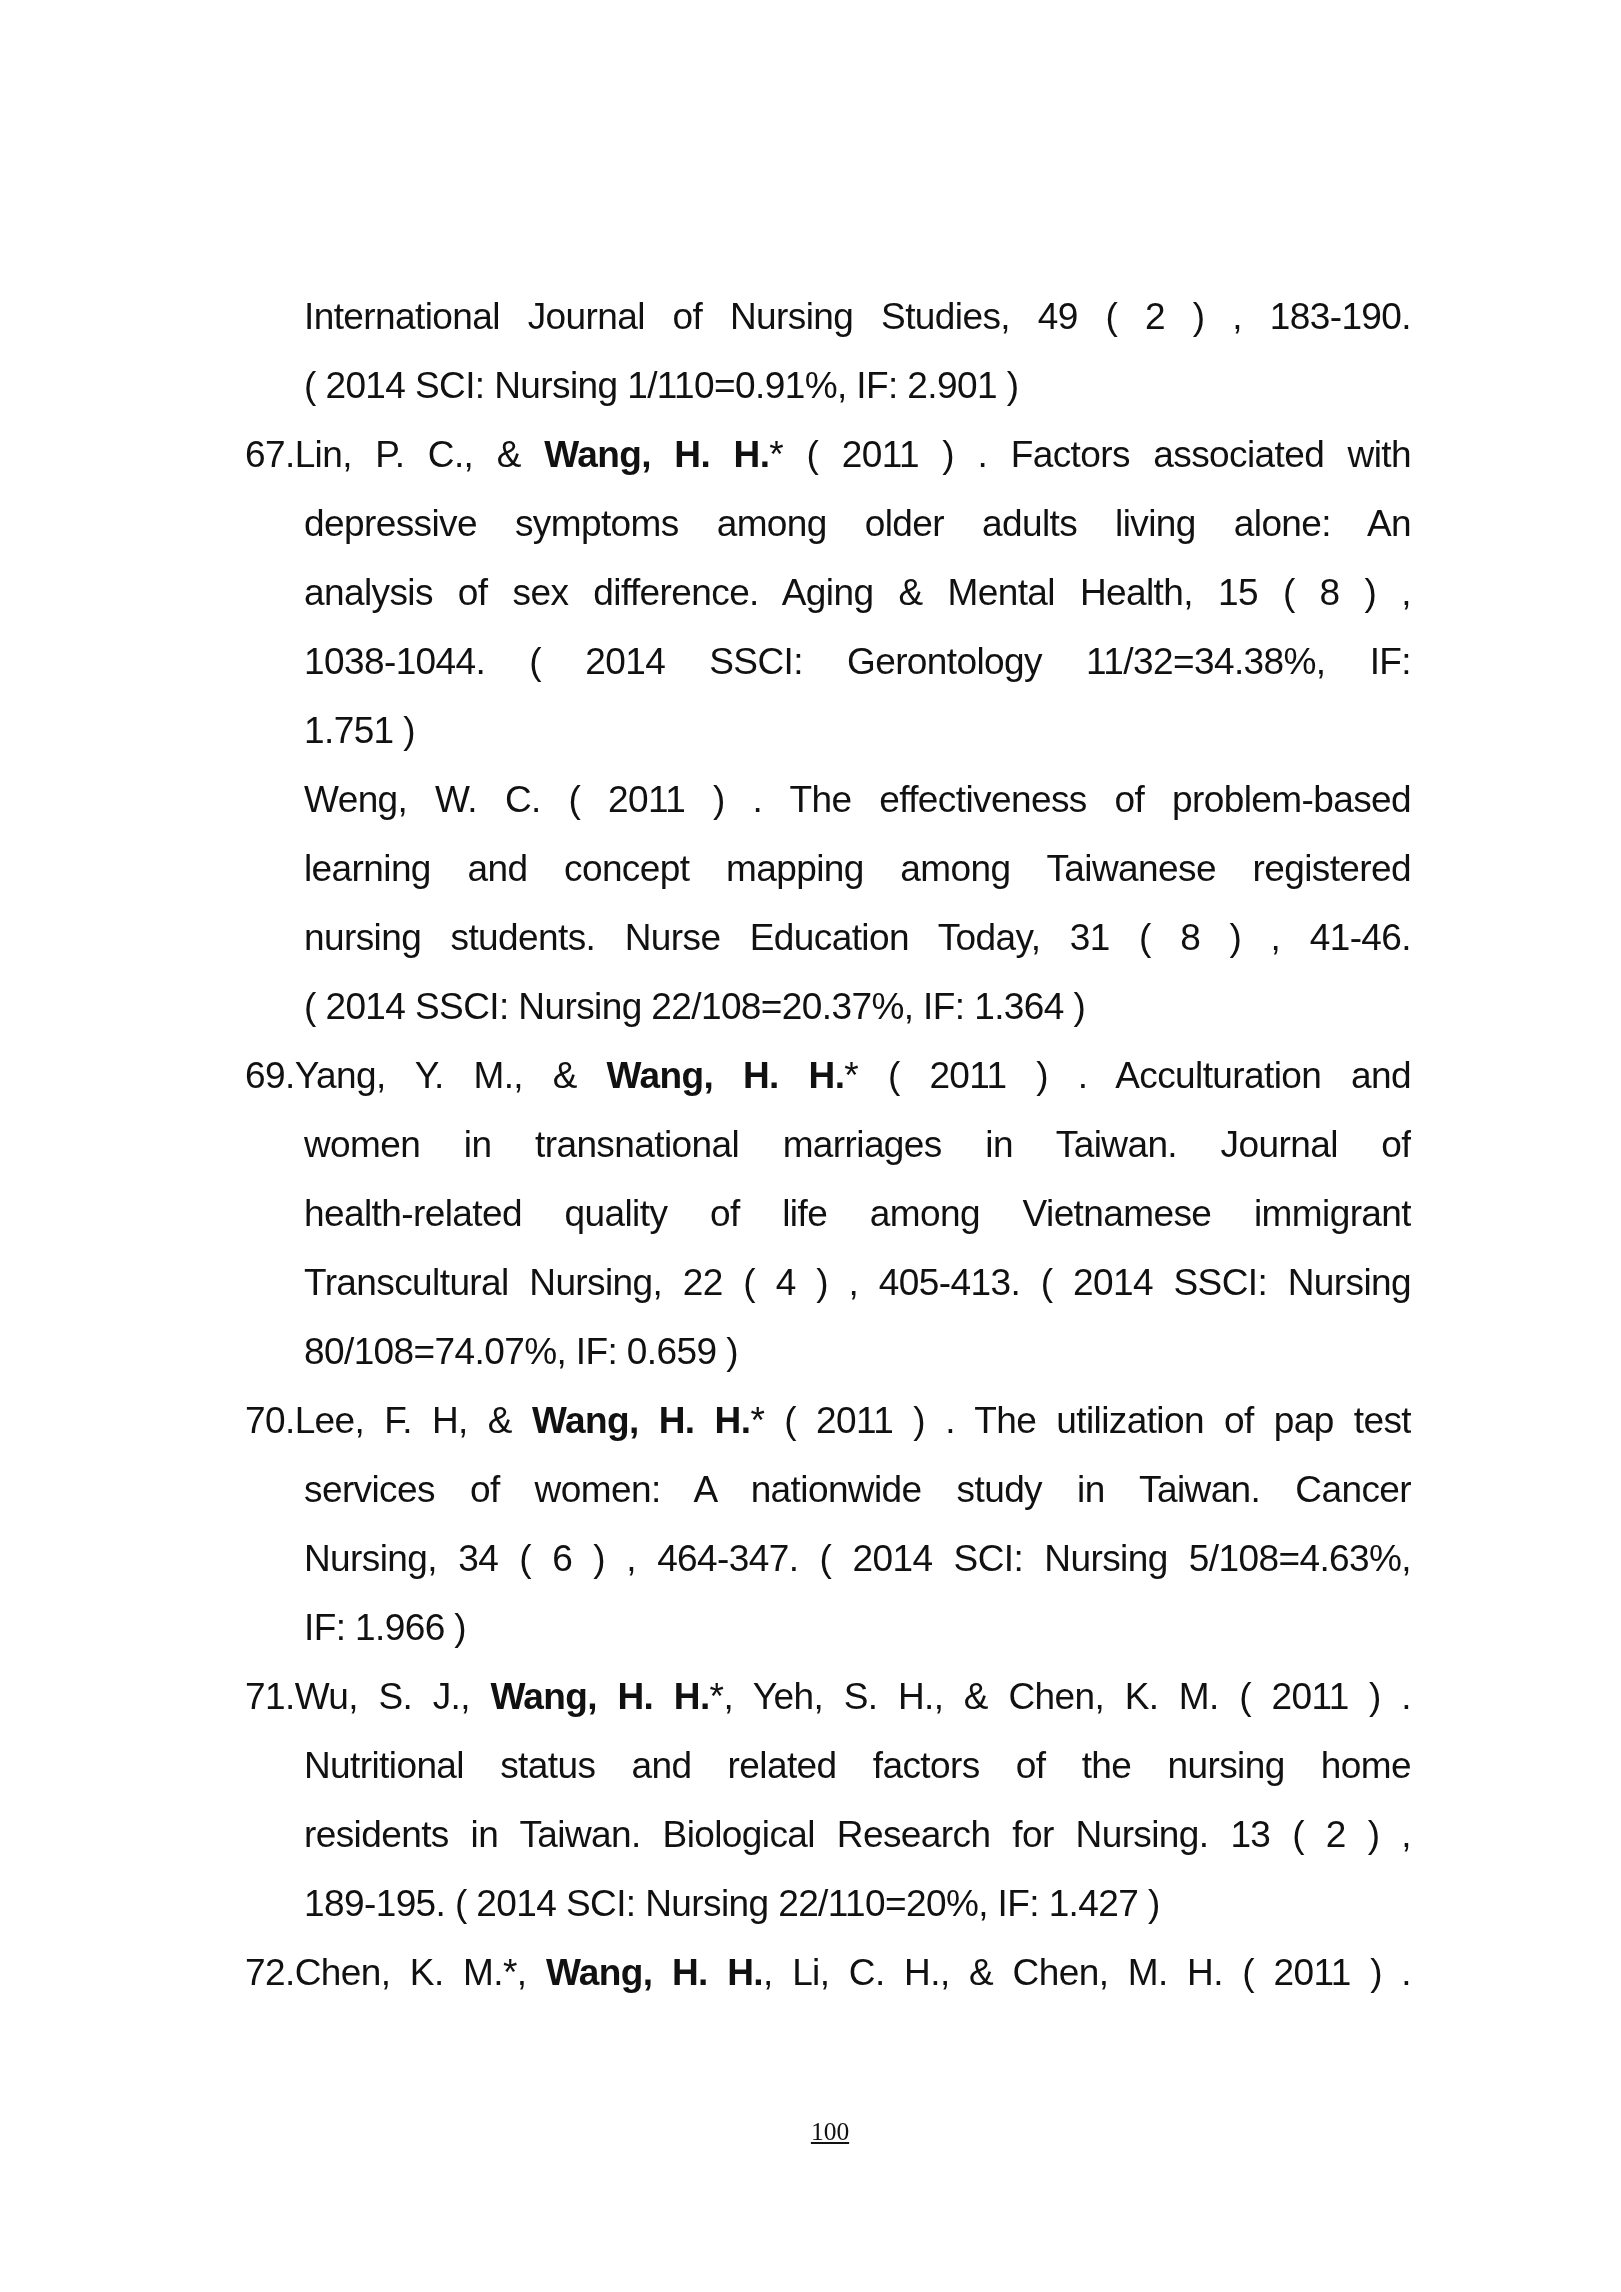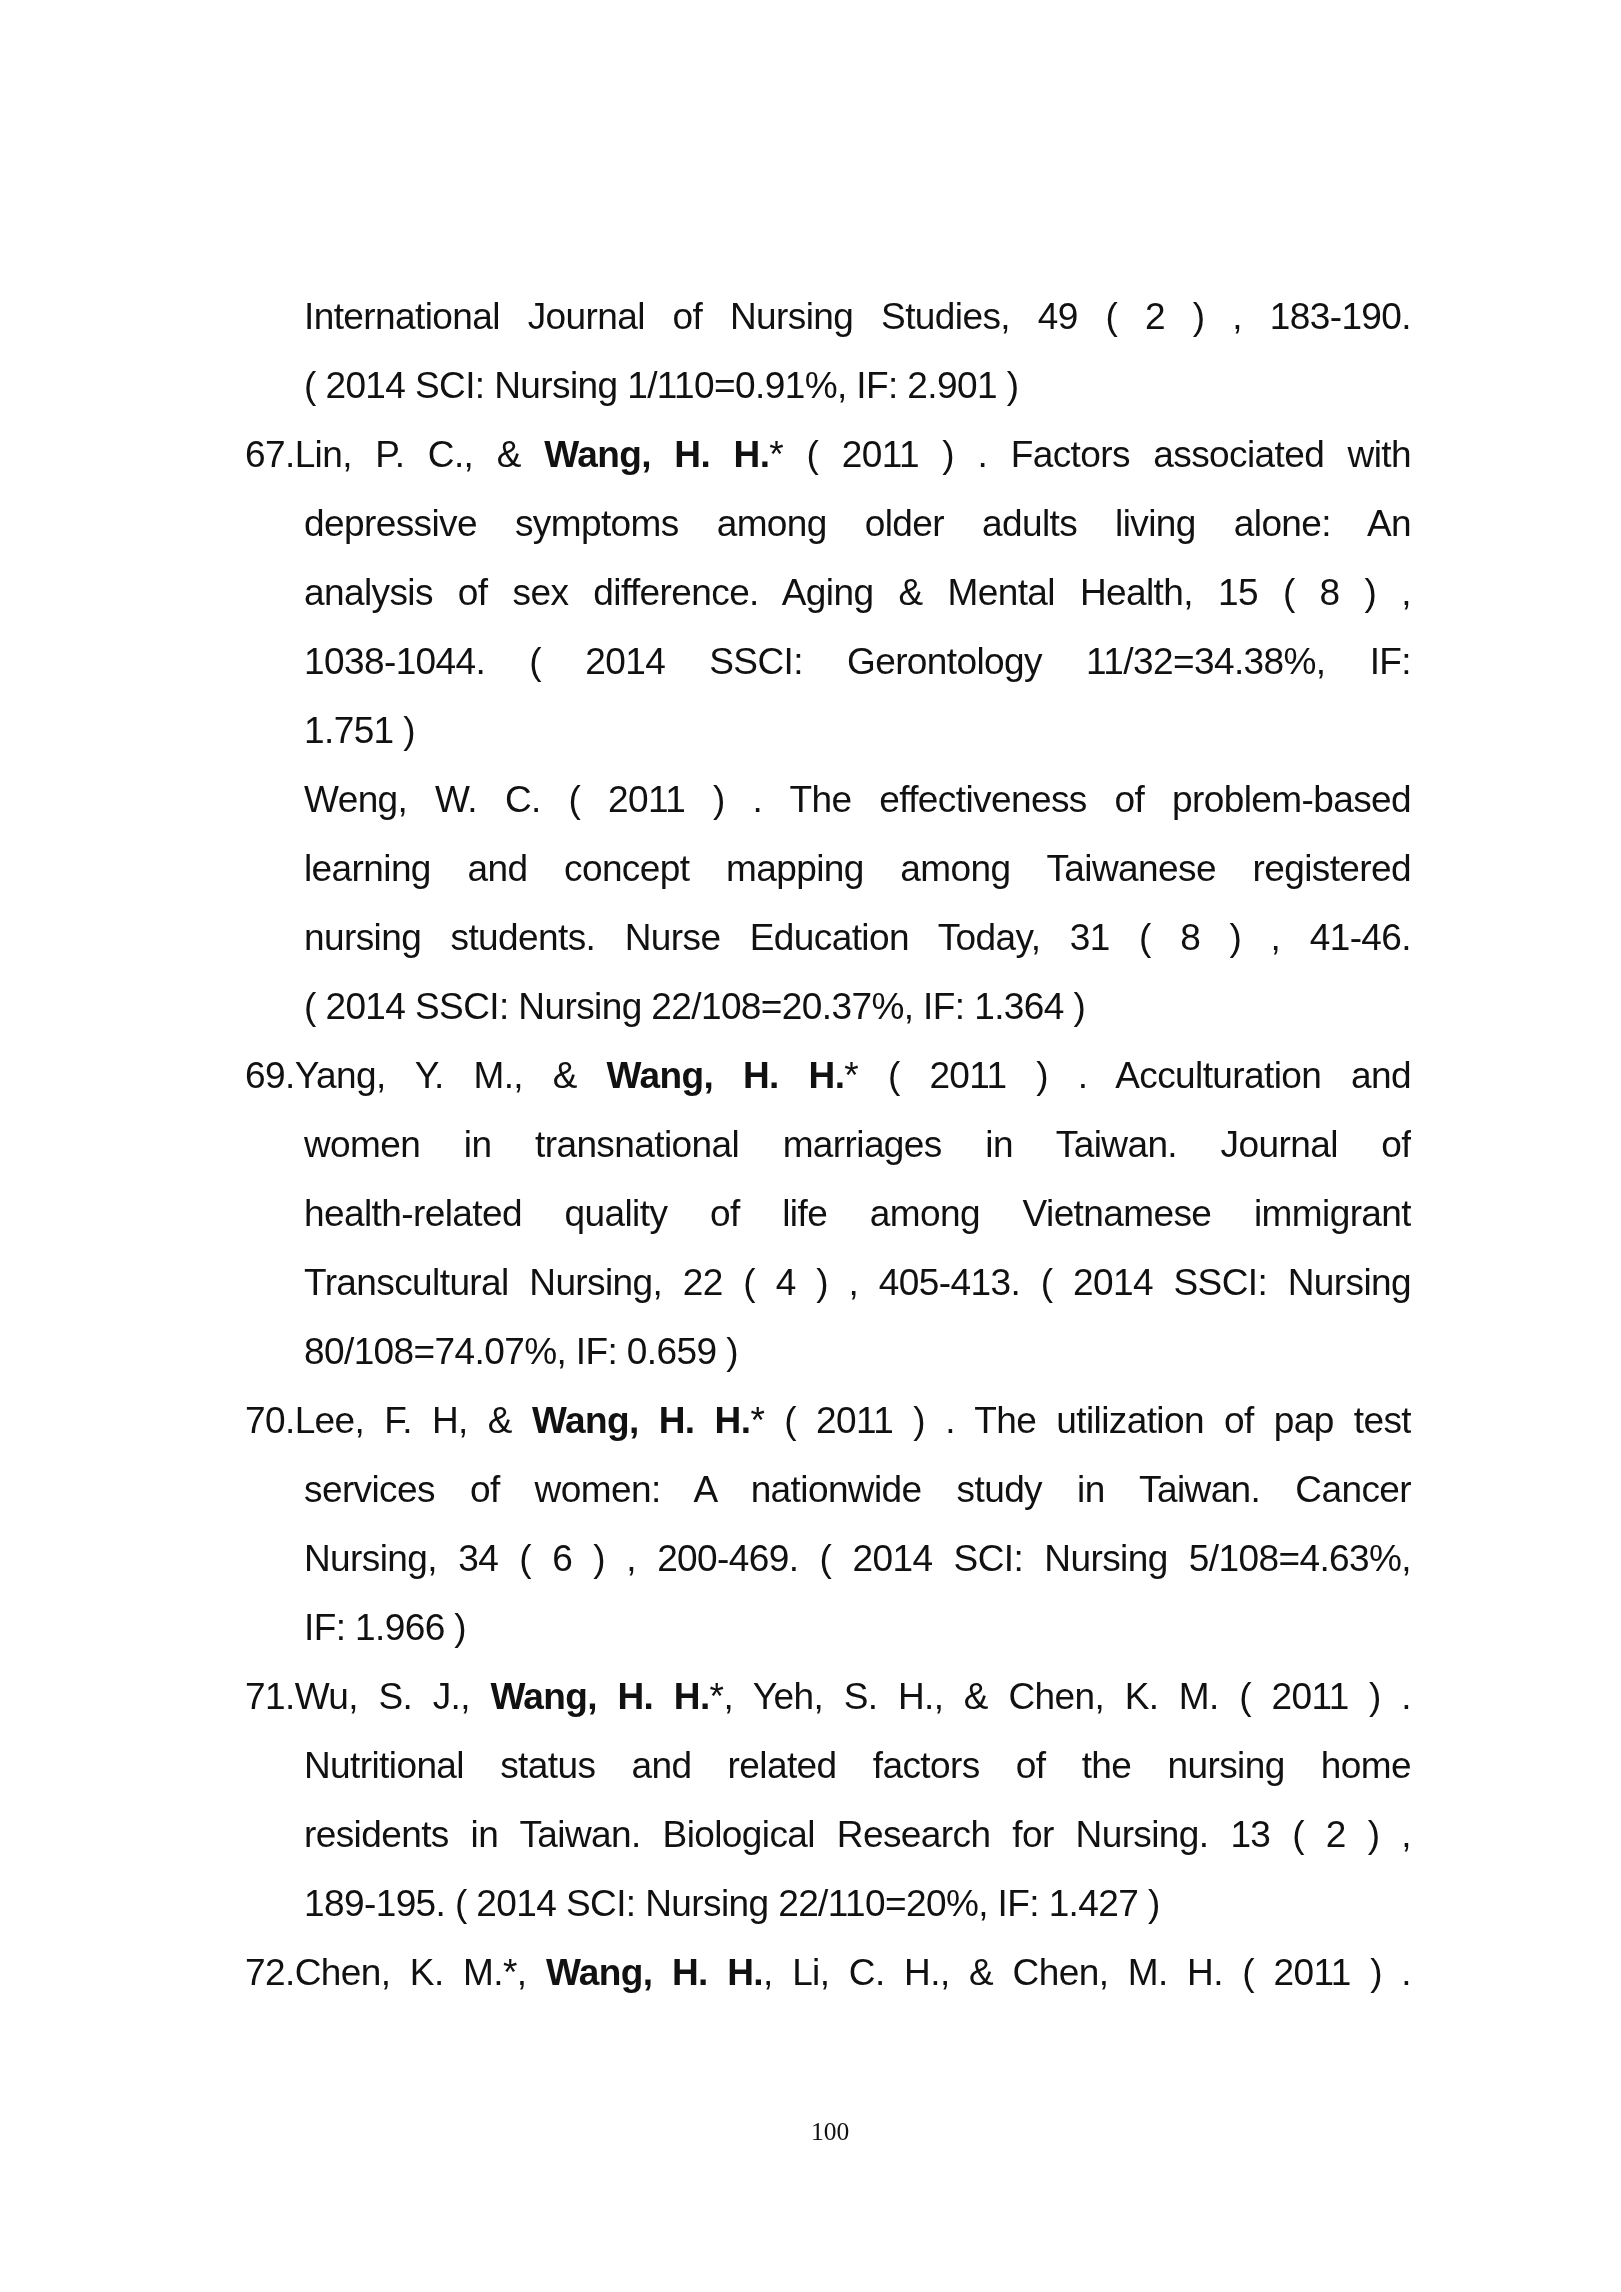--- a/index.html
+++ b/index.html
@@ -15,21 +15,21 @@
     white-space:nowrap;
     letter-spacing:-0.6px;
     word-spacing:0px;
   }
   .line.justify { text-align:justify; text-align-last:justify; white-space:normal; overflow:hidden; }
   .cont { padding-left:59px; }
   .bold { font-weight:bold; }
   .pagenum {
     position:absolute; left:0; width:1621px; top:2117px; text-align:center;
     font-family:"Liberation Serif", serif; font-size:25.5px; color:#111;
-    padding-left:39px; box-sizing:border-box;
+    padding-left:39px; box-sizing:border-box;text-decoration:underline;
   }
 </style>
 </head>
 <body>
 
 <div class="page">
   <div class="refs" id="refs">
       <div class="line justify cont"><span>International Journal of Nursing Studies, 49 ( 2 ) , 183-190.</span></div>
       <div class="line cont"><span> ( 2014 SCI: Nursing 1/110=0.91%, IF: 2.901 )</span></div>
       <div class="line justify"><span>67.Lin, P. C., &amp; </span><span class="bold">Wang, H. H.</span><span>*  ( 2011 ) . Factors associated with</span></div>
@@ -41,21 +41,21 @@
       <div class="line justify cont"><span>learning and concept mapping among Taiwanese registered</span></div>
       <div class="line justify cont"><span>nursing students. Nurse Education Today, 31 ( 8 ) , 41-46.</span></div>
       <div class="line cont"><span> ( 2014 SSCI: Nursing 22/108=20.37%, IF: 1.364 )</span></div>
       <div class="line justify"><span>69.Yang, Y. M., &amp; </span><span class="bold">Wang, H. H.</span><span>*  ( 2011 ) . Acculturation and</span></div>
       <div class="line justify cont"><span>women in transnational marriages in Taiwan. Journal of</span></div>
       <div class="line justify cont"><span>health-related quality of life among Vietnamese immigrant</span></div>
       <div class="line justify cont"><span>Transcultural Nursing, 22 ( 4 ) , 405-413.  ( 2014 SSCI: Nursing</span></div>
       <div class="line cont"><span>80/108=74.07%, IF: 0.659 )</span></div>
       <div class="line justify"><span>70.Lee, F. H, &amp; </span><span class="bold">Wang, H. H.</span><span>*  ( 2011 ) . The utilization of pap test</span></div>
       <div class="line justify cont"><span>services of women: A nationwide study in Taiwan. Cancer</span></div>
-      <div class="line justify cont"><span>Nursing, 34 ( 6 ) , 200-469.  ( 2014 SCI: Nursing 5/108=4.63%,</span></div>
+      <div class="line justify cont"><span>Nursing, 34 ( 6 ) , 464-347.  ( 2014 SCI: Nursing 5/108=4.63%,</span></div>
       <div class="line cont"><span>IF: 1.966 )</span></div>
       <div class="line justify"><span>71.Wu, S. J., </span><span class="bold">Wang, H. H.</span><span>*, Yeh, S. H., &amp; Chen, K. M.  ( 2011 ) .</span></div>
       <div class="line justify cont"><span>Nutritional status and related factors of the nursing home</span></div>
       <div class="line justify cont"><span>residents in Taiwan. Biological Research for Nursing. 13 ( 2 ) ,</span></div>
       <div class="line cont"><span>189-195.  ( 2014 SCI: Nursing 22/110=20%, IF: 1.427 )</span></div>
       <div class="line justify"><span>72.Chen, K. M.*, </span><span class="bold">Wang, H. H.</span><span>, Li, C. H., &amp; Chen, M. H.  ( 2011 ) .</span></div>
     </div>
   <div class="pagenum">100</div>
 </div>
 

